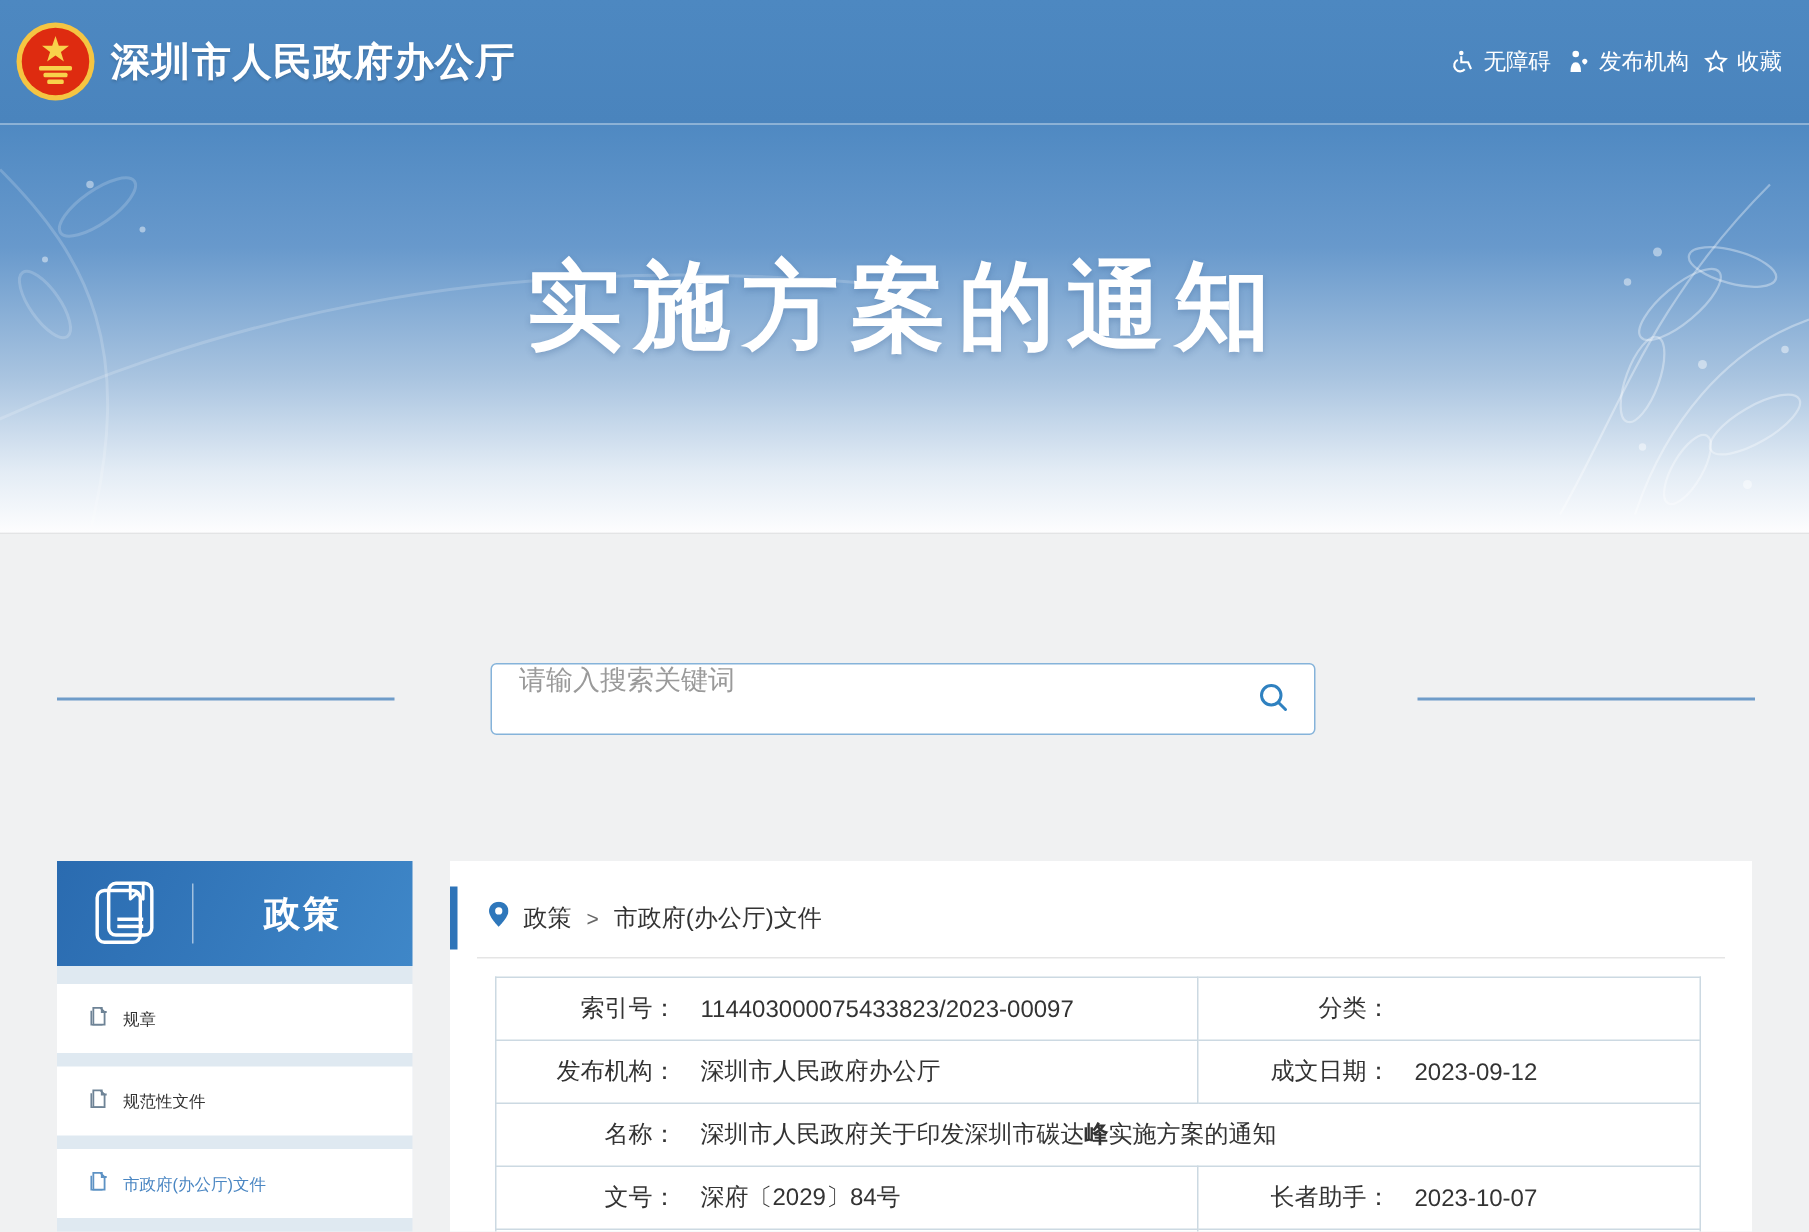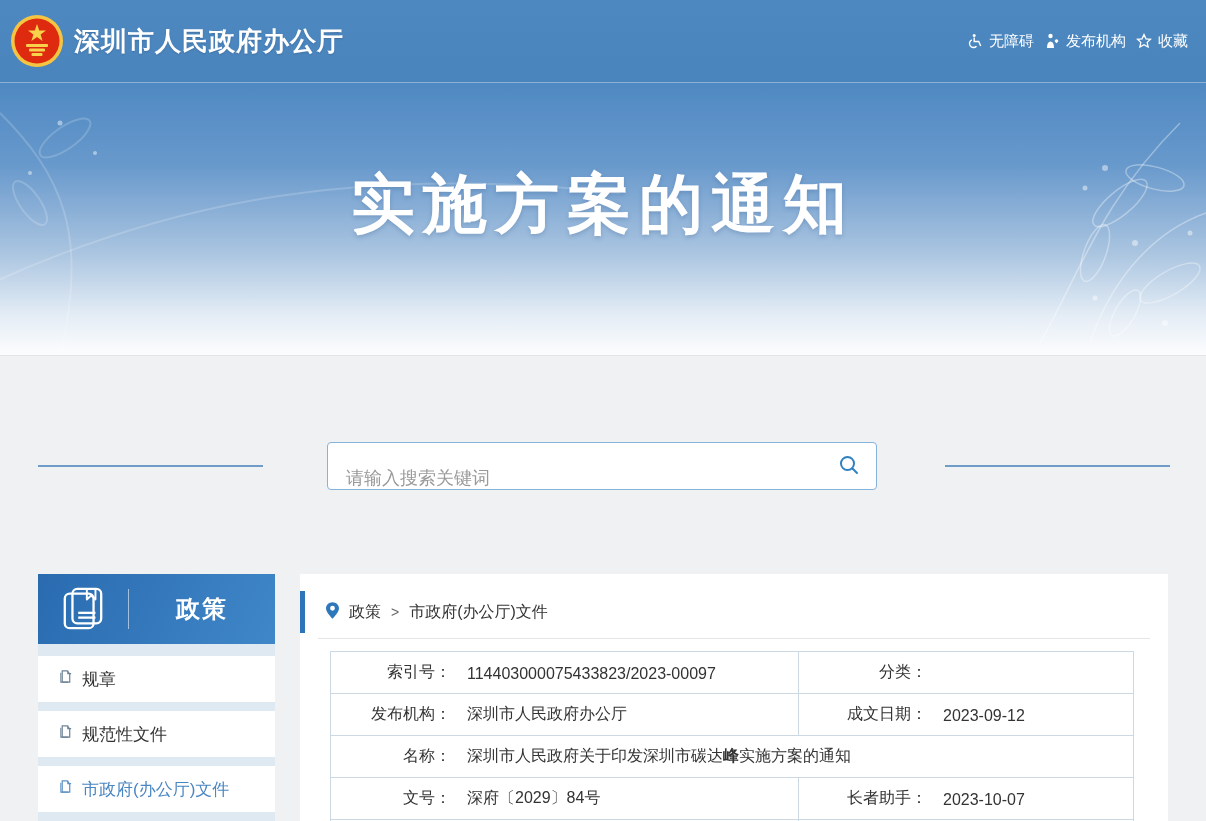--- a/index.html
+++ b/index.html
@@ -28,40 +28,40 @@
                color:#fff; letter-spacing:8px; text-shadow:0 2px 4px rgba(40,80,130,.25); }
 
   
   .lower { height:466px; background:#f0f1f2; border-top:1px solid #e3e4e5; padding-top:86px; }
 
   .search-row { display:flex; align-items:center; }
   .deco-line { height:2px; background:#6f9cc9; flex:0 0 auto; }
   .deco-line.left  { width:225px; margin-left:38px; }
   .deco-line.right { width:225px; margin-left:68px; }
   .search-box { width:550px; height:48px; margin-left:64px; background:#fff; border:1px solid #85b3da;
-                border-radius:4px; display:flex; align-items:flex-end; overflow:hidden; }
+                border-radius:4px; display:flex; align-items:flex-start; overflow:hidden; }
   .search-box input { flex:1; border:none; outline:none; font-size:18px; padding:0 0 0 18px; color:#555;
                       font-family:inherit; background:transparent; }
   .search-box input::placeholder { color:#9a9a9a; }
   .search-btn { width:54px; height:100%; background:transparent; border:none; cursor:pointer;
                 display:flex; align-items:center; justify-content:center; }
 
   .content-row { display:flex; align-items:stretch; margin-top:84px; padding-left:38px; height:248px; }
 
   
   .sidebar { width:237px; flex:0 0 auto; display:flex; flex-direction:column; }
   .side-header { height:70px; background:linear-gradient(115deg,#2a6bb0 0%,#3f87c8 100%);
                  display:flex; align-items:center; flex:0 0 auto; }
   .side-header .icon-wrap { width:90px; display:flex; justify-content:center; }
   .side-header .vdiv { width:1px; height:40px; background:rgba(255,255,255,.55); }
   .side-header .side-title { flex:1; text-align:center; color:#fff; font-size:24px; font-weight:600;
                              letter-spacing:2px; }
   .side-list { flex:1; background:#dfe9f1; padding:12px 0 0 0; display:flex; flex-direction:column; gap:9px; }
   .side-item { height:46px; background:#fff; display:flex; align-items:center; gap:9px; padding-left:20px;
-               font-size:17px; color:#333; text-decoration:none; cursor:pointer; }
+               font-size:11px; color:#333; text-decoration:none; cursor:pointer; }
   .side-item.active { color:#4a86c2; }
 
   
   .main { flex:1; background:#fff; margin-left:25px; margin-right:38px; padding-top:20px; position:relative; }
   .crumb-wrap { position:relative; display:flex; align-items:center; gap:10px; padding-left:26px;
                 height:36px; font-size:16px; }
   .accent-bar { position:absolute; left:0; top:-3px; width:5px; height:42px; background:#2e74b8; }
   .crumb-link { color:#333; text-decoration:none; cursor:pointer; }
   .crumb-sep { color:#666; font-size:14px; }
   .crumb-divider { height:1px; background:#e5e5e5; margin:8px 18px 0 18px; }

